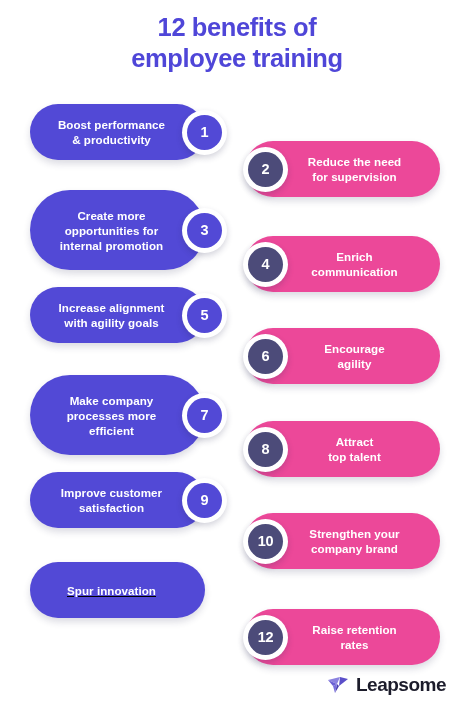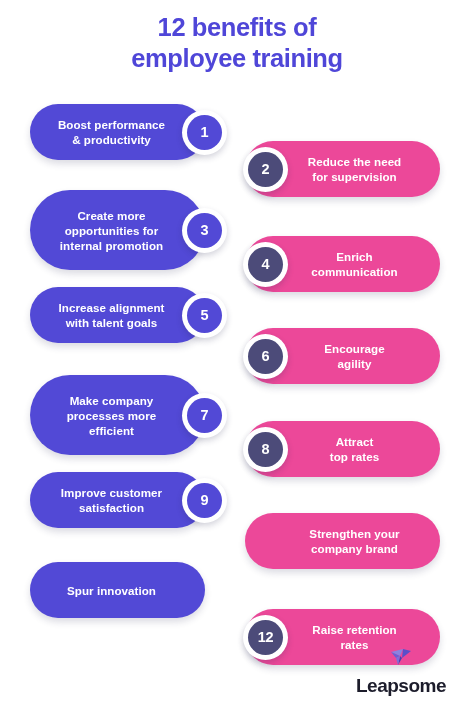--- a/index.html
+++ b/index.html
@@ -117,21 +117,20 @@
   .item.right .badge-inner { background: #4c4b79; }
 
   
   .logo {
     position: absolute;
     right: 28px;
     bottom: 14px;
     display: flex;
     align-items: center;
     gap: 6px;
-    flex-direction: column;
   }
   .logo-mark { width: 24px; height: 24px; display: block; }
   .logo-word {
     color: #1c1c2b;
     font-size: 19px;
     font-weight: bold;
     letter-spacing: -0.5px;
   }
 </style>
 </head>
@@ -176,21 +175,21 @@
         <span class="pill-text">Enrich
 communication</span>
       </div>
       <div class="badge">
         <div class="badge-inner">4</div>
       </div>
     </div>
     <div class="item left" style="top: 287px;">
       <div class="pill">
         <span class="pill-text">Increase alignment
-with talent goals</span>
+with agility goals</span>
       </div>
       <div class="badge">
         <div class="badge-inner">5</div>
       </div>
     </div>
     <div class="item right" style="top: 328px;">
       <div class="pill">
         <span class="pill-text">Encourage
 agility</span>
       </div>
@@ -204,42 +203,45 @@
 processes more
 efficient</span>
       </div>
       <div class="badge">
         <div class="badge-inner">7</div>
       </div>
     </div>
     <div class="item right" style="top: 421px;">
       <div class="pill">
         <span class="pill-text">Attract
-top rates</span>
+top talent</span>
       </div>
       <div class="badge">
         <div class="badge-inner">8</div>
       </div>
     </div>
     <div class="item left" style="top: 472px;">
       <div class="pill">
         <span class="pill-text">Improve customer
 satisfaction</span>
       </div>
       <div class="badge">
         <div class="badge-inner">9</div>
       </div>
     </div>
     <div class="item right" style="top: 513px;">
       <div class="pill">
         <span class="pill-text">Strengthen your
 company brand</span>
       </div>
-    </div>
-    <div class="item left" style="top: 562px;">
+      <div class="badge">
+        <div class="badge-inner">10</div>
+      </div>
+    </div>
+    <div class="item left" style="top: 562px; text-decoration: underline;">
       <div class="pill">
         <span class="pill-text">Spur innovation</span>
       </div>
     </div>
     <div class="item right" style="top: 609px;">
       <div class="pill">
         <span class="pill-text">Raise retention
 rates</span>
       </div>
       <div class="badge">

